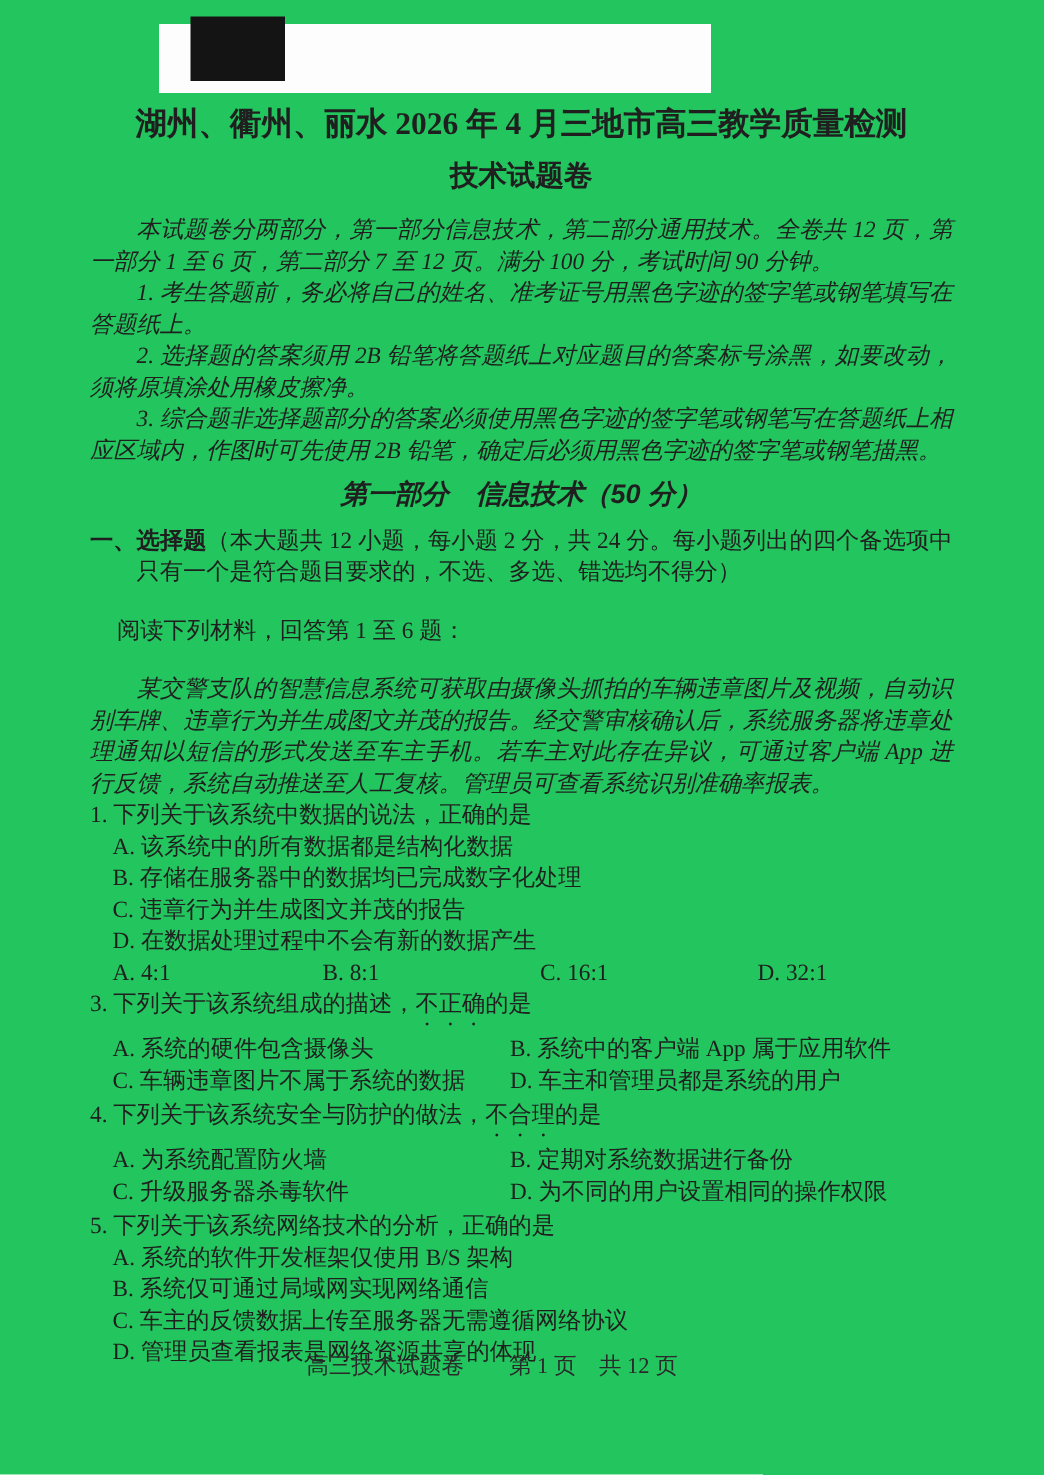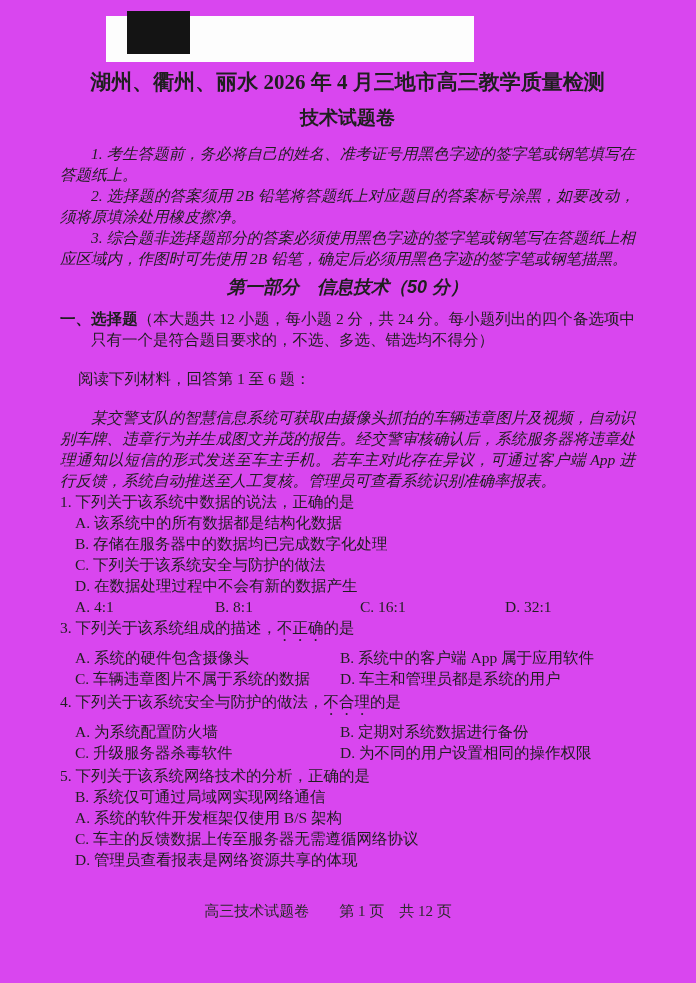--- a/index.html
+++ b/index.html
@@ -1,17 +1,17 @@
 <!DOCTYPE html>
 <html><head>
 <meta charset="utf-8">
 <style>
   html,body{margin:0;padding:0;background:#ffffff;}
   body{width:696px;height:983px;font-family:"Liberation Serif","DejaVu Serif",serif;color:#1f1f1f;}
-  .page{position:relative;width:696px;height:983px;overflow:hidden;background:#d946ef;}
+  .page{position:relative;width:696px;height:983px;overflow:hidden;background:#22c55e;}
   .scan-band{position:absolute;left:106px;top:16px;width:368px;height:46px;background:#fdfdfd;}
   .redaction{position:absolute;left:127px;top:11px;width:63px;height:43px;background:#141414;}
   .content{position:absolute;left:60px;top:68px;width:575px;font-size:15.5px;line-height:21px;text-align:justify;}
   .title{font-size:21px;line-height:28px;font-weight:bold;text-align:center;margin:0 0 9px 0;}
   .subtitle{font-size:19px;line-height:25px;font-weight:bold;text-align:center;margin:0 0 13px 0;}
   .kai{font-style:italic;}
   .preface p{margin:0;text-indent:2em;}
   .section-title{font-family:"Liberation Sans","DejaVu Sans",sans-serif;font-size:18px;line-height:25px;font-weight:bold;text-align:center;margin:6px 0 8px 0;font-style:italic;}
   .choice-header{margin:0;padding-left:31px;text-indent:-31px;}
   .hei{font-family:"Liberation Sans","DejaVu Sans",sans-serif;font-weight:bold;}
@@ -37,38 +37,39 @@
 
   <div class="scan-band"></div>
   <div class="redaction"></div>
 
   <div class="content">
 
     <h1 class="title">湖州、衢州、丽水 2026 年 4 月三地市高三教学质量检测</h1>
     <h2 class="subtitle">技术试题卷</h2>
 
     <div class="preface kai">
+      <p>本试题卷分两部分，第一部分信息技术，第二部分通用技术。全卷共 12 页，第一部分 1 至 6 页，第二部分 7 至 12 页。满分 100 分，考试时间 90 分钟。</p>
       <p>1. 考生答题前，务必将自己的姓名、准考证号用黑色字迹的签字笔或钢笔填写在答题纸上。</p>
       <p>2. 选择题的答案须用 2B 铅笔将答题纸上对应题目的答案标号涂黑，如要改动，须将原填涂处用橡皮擦净。</p>
       <p>3. 综合题非选择题部分的答案必须使用黑色字迹的签字笔或钢笔写在答题纸上相应区域内，作图时可先使用 2B 铅笔，确定后必须用黑色字迹的签字笔或钢笔描黑。</p>
     </div>
 
     <div class="section-title">第一部分　信息技术（50 分）</div>
 
     <p class="choice-header"><span class="hei">一、选择题</span><span>（本大题共 12 小题，每小题 2 分，共 24 分。每小题列出的四个备选项中只有一个是符合题目要求的，不选、多选、错选均不得分）</span></p>
 
     <p class="material-intro">阅读下列材料，回答第 1 至 6 题：</p>
     <p class="material kai">某交警支队的智慧信息系统可获取由摄像头抓拍的车辆违章图片及视频，自动识别车牌、违章行为并生成图文并茂的报告。经交警审核确认后，系统服务器将违章处理通知以短信的形式发送至车主手机。若车主对此存在异议，可通过客户端 App 进行反馈，系统自动推送至人工复核。管理员可查看系统识别准确率报表。</p>
 
     <div>
       <p class="stem">1. 下列关于该系统中数据的说法，正确的是</p>
       <div class="opts-stack">
         <div>A. 该系统中的所有数据都是结构化数据</div>
         <div>B. 存储在服务器中的数据均已完成数字化处理</div>
-        <div>C. 下列关于该系统安全与防护的做法</div>
+        <div>C. 违章行为并生成图文并茂的报告</div>
         <div>D. 在数据处理过程中不会有新的数据产生</div>
       </div>
     </div>
 
     <div>
       <div class="opts-4">
         <span>A. 4:1</span>
         <span>B. 8:1</span>
         <span>C. 16:1</span>
         <span>D. 32:1</span>
@@ -99,22 +100,22 @@
         <div class="row">
           <span>C. 升级服务器杀毒软件</span>
           <span>D. 为不同的用户设置相同的操作权限</span>
         </div>
       </div>
     </div>
 
     <div>
       <p class="stem">5. 下列关于该系统网络技术的分析，正确的是</p>
       <div class="opts-stack">
+        <div>A. 系统的软件开发框架仅使用 B/S 架构</div>
         <div>B. 系统仅可通过局域网实现网络通信</div>
-        <div>A. 系统的软件开发框架仅使用 B/S 架构</div>
         <div>C. 车主的反馈数据上传至服务器无需遵循网络协议</div>
         <div>D. 管理员查看报表是网络资源共享的体现</div>
       </div>
     </div>
 
   </div>
 
   <div class="footer">高三技术试题卷　　第 1 页　共 12 页</div>
 
 </div>

